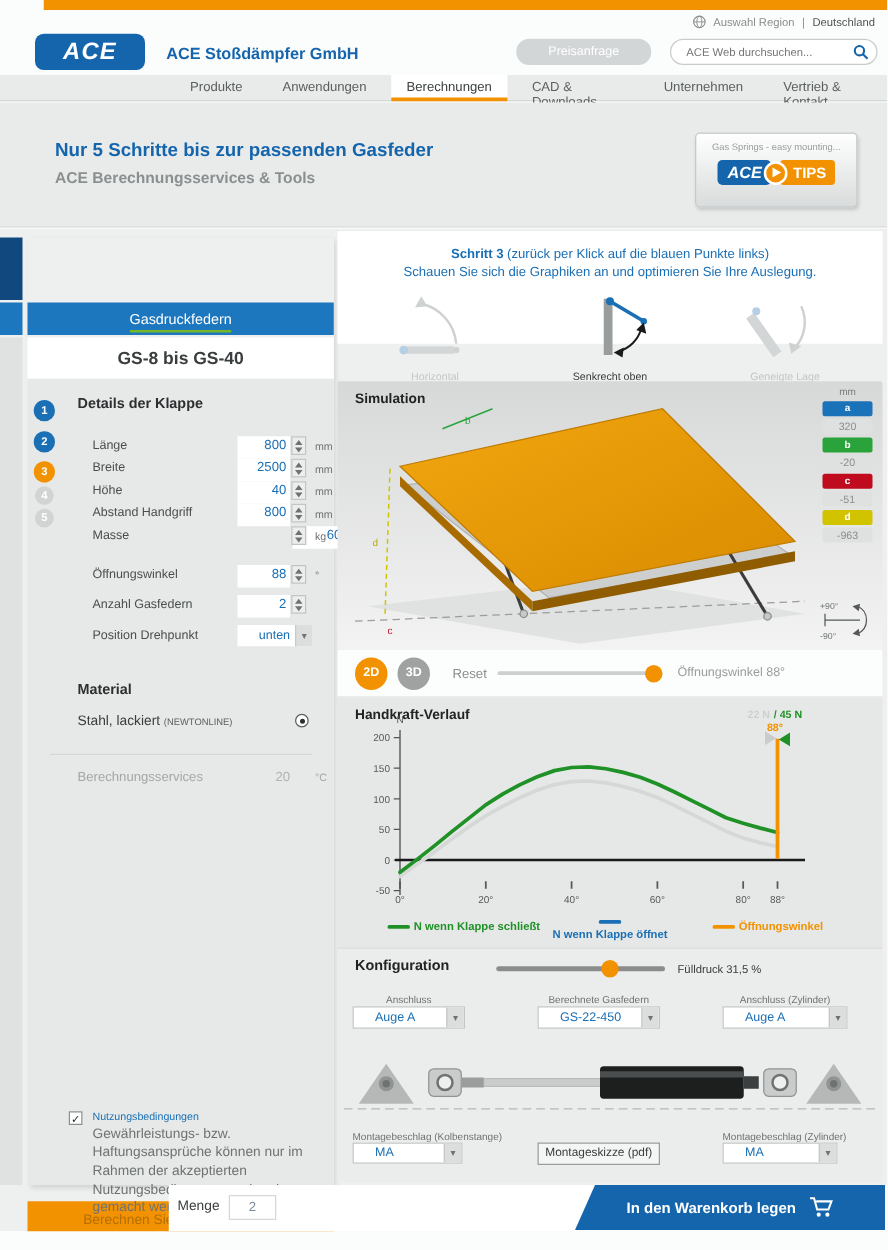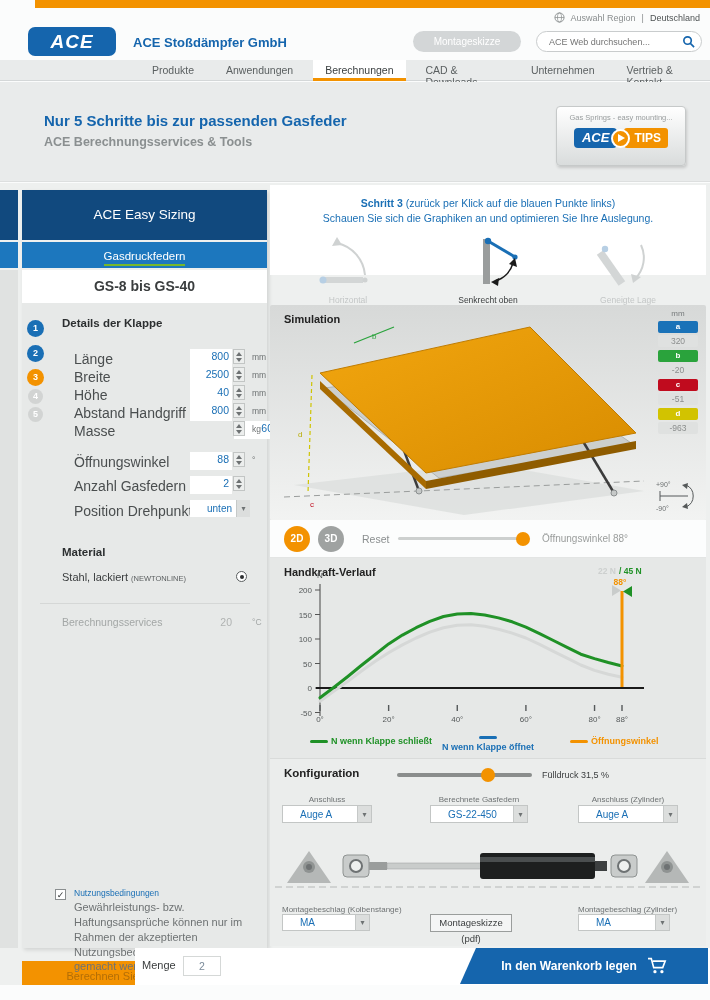--- a/index.html
+++ b/index.html
@@ -49,21 +49,21 @@
   
   .sb{left:22px;top:190px;width:245px;height:758px;box-shadow:2px 2px 4px rgba(0,0,0,.12);}
   .sb-title{left:0;top:0;width:245px;height:50px;background:#11497e;color:#fff;font-size:13.5px;
         text-align:center;line-height:50px;}
   .sb-cat{left:0;top:52px;width:245px;height:26px;background:#1c77be;text-align:center;line-height:26px;}
   .sb-cat span{color:#fff;font-size:11.5px;border-bottom:2px solid #76b72a;padding-bottom:2px;cursor:pointer;}
   .sb-range{left:0;top:80px;width:245px;height:33px;background:#fff;color:#3a3d3e;font-weight:bold;
         font-size:14px;text-align:center;line-height:33px;}
   .sb-panel{left:0;top:113px;width:245px;height:645px;background:#e7e9e8;}
   .step{border-radius:50%;color:#fff;font-size:9px;font-weight:bold;text-align:center;cursor:pointer;}
-  .fl-label{font-size:14px;color:#4a4e4f;padding-left:12px;}
+  .fl-label{font-size:10px;color:#4a4e4f;padding-left:12px;}
   .num-box{background:#ffffff;color:#1a6fb5;font-size:10.5px;text-align:right;padding:1px 3px;height:18px;cursor:text;}
   .spin{width:12px;height:15px;background:#eceeed;border:1px solid #c2c5c4;display:flex;flex-direction:column;
         align-items:center;justify-content:center;gap:2px;cursor:pointer;}
   .arr-up{width:0;height:0;border-left:3px solid transparent;border-right:3px solid transparent;border-bottom:4px solid #6e7273;}
   .arr-dn{width:0;height:0;border-left:3px solid transparent;border-right:3px solid transparent;border-top:4px solid #6e7273;}
   .unit{font-size:8.5px;color:#6e7273;}
   .ddl{background:#fff;height:17px;display:flex;align-items:center;cursor:pointer;}
   .ddl .val{flex:1;color:#1a6fb5;font-size:10px;padding-left:17px;}
   .ddl .caret{width:14px;height:100%;background:#dcdedd;border-left:1px solid #c6c9c8;color:#6e7273;
         font-size:8px;display:flex;align-items:center;justify-content:center;}
@@ -99,21 +99,21 @@
   .knob{width:14px;height:14px;border-radius:50%;background:#f39200;cursor:pointer;}
 
   .chart{left:270px;top:558px;width:436px;height:200px;background:#e6e8e7;}
   .chart-title{left:14px;top:8px;font-weight:bold;font-size:11px;color:#222;}
   .cl-item{position:absolute;display:flex;align-items:center;gap:3px;font-size:9px;font-weight:bold;}
   .cl-dash{width:18px;height:3px;border-radius:2px;}
 
   .konfig{left:270px;top:758px;width:436px;height:188px;background:#ebedec;border-top:1px solid #d9dbda;}
   .kf-title{left:14px;top:8px;font-weight:bold;font-size:11.5px;color:#222;}
   .kf-label{position:absolute;font-size:8px;color:#6e7273;text-align:center;}
-  .btn-sketch{left:160px;top:155px;width:82px;height:18px;background:#f4f5f5;border:1px solid #9a9d9c;
+  .btn-sketch{left:160px;top:155px;width:98px;height:18px;background:#f4f5f5;border:1px solid #9a9d9c;
         font-size:9.5px;color:#3a3d3e;text-align:center;line-height:16px;cursor:pointer;}
 
   .bottombar{left:135px;top:948px;width:575px;height:37px;background:#fff;}
   .qty-label{left:7px;top:11px;font-size:11px;color:#3a3d3e;}
   .qty-input{left:48px;top:8px;width:38px;height:20px;border:1px solid #d5d8d7;background:#fff;text-align:center;
         font-size:10.5px;color:#7a8a99;font-family:"Liberation Sans",sans-serif;outline:none;}
   .cart-btn{left:325px;top:0;width:248px;height:36px;background:#1565ad;color:#fff;font-weight:bold;font-size:12px;
         display:flex;align-items:center;justify-content:center;gap:10px;cursor:pointer;
         clip-path:polygon(16px 0,100% 0,100% 100%,0 100%);}
   .below{left:0;top:985px;width:710px;height:15px;background:#fbfcfc;}
@@ -132,21 +132,21 @@
       <line x1="1" y1="6" x2="11" y2="6" stroke="#8a8e8f" stroke-width="0.8"></line>
     </svg>
     <span>Auswahl Region</span>
     <span>|</span>
     <span class="country">Deutschland</span>
   </div>
 
   <div class="abs logo">ACE</div>
   <div class="abs company">ACE Stoßdämpfer GmbH</div>
 
-  <div class="abs price-pill">Montageskizze</div>
+  <div class="abs price-pill">Preisanfrage</div>
   <div class="abs search">
     <input placeholder="ACE Web durchsuchen..." style="">
     <svg width="13" height="13" viewBox="0 0 14 14">
       <circle cx="6" cy="6" r="4" fill="none" stroke="#1565ad" stroke-width="1.8"></circle>
       <line x1="9" y1="9" x2="13" y2="13" stroke="#1565ad" stroke-width="1.8"></line>
     </svg>
   </div>
 
   <div class="abs navrow"></div>
   <div class="abs nav" id="nav">
@@ -171,21 +171,20 @@
       <span class="tips-word">TIPS</span>
     </div>
   </div>
 
   <div class="abs mainbg"></div>
   <div class="abs stripe1"></div>
   <div class="abs stripe2"></div>
   <div class="abs stripe3"></div>
 
   <div class="abs sb">
-    <div class="abs sb-title">ACE Easy Sizing</div>
     <div class="abs sb-cat">
       <span>Gasdruckfedern</span>
     </div>
     <div class="abs sb-range">GS-8 bis GS-40</div>
 
     <div class="abs sb-panel">
       <div id="steps">
           <div class="step abs" style="left: 5px; top: 17px; width: 17px; height: 17px; line-height: 17px; background: rgb(26, 111, 181);">1</div>
           <div class="step abs" style="left: 5px; top: 42px; width: 17px; height: 17px; line-height: 17px; background: rgb(26, 111, 181);">2</div>
           <div class="step abs" style="left: 5px; top: 66px; width: 17px; height: 17px; line-height: 17px; background: rgb(243, 146, 0);">3</div>

